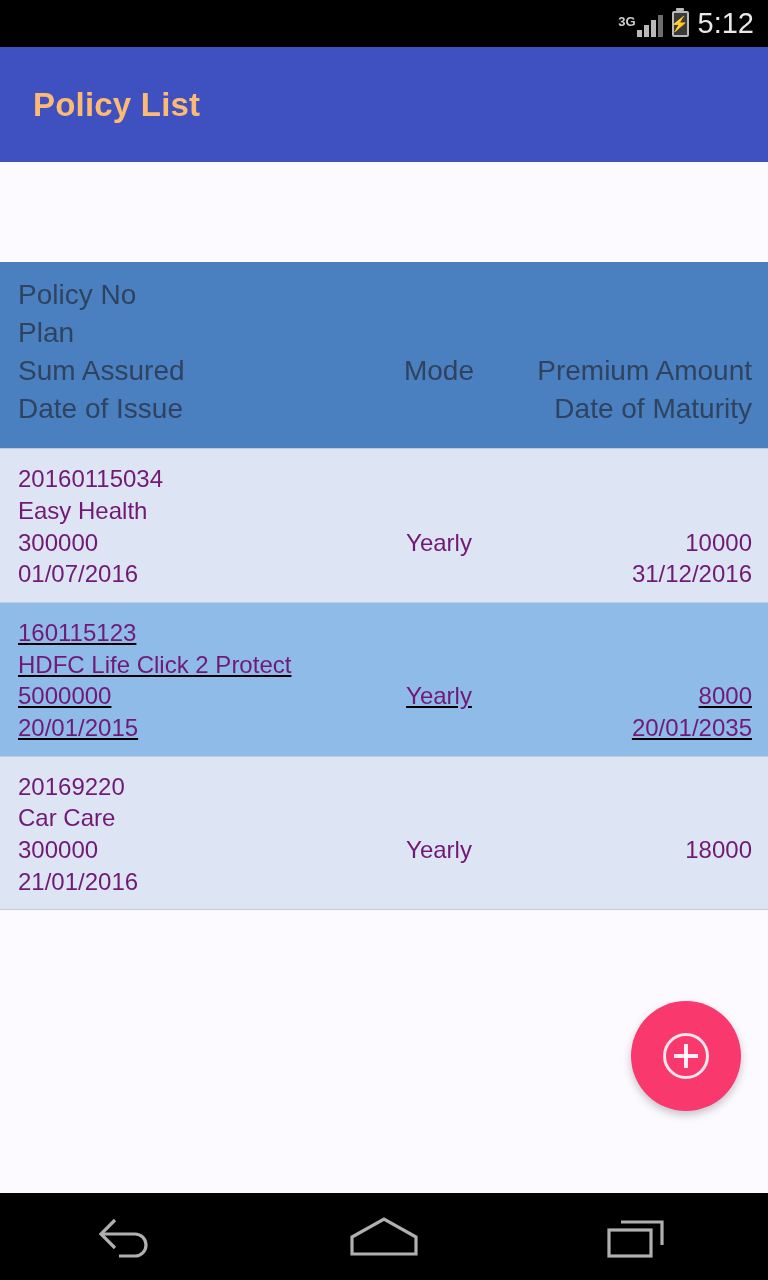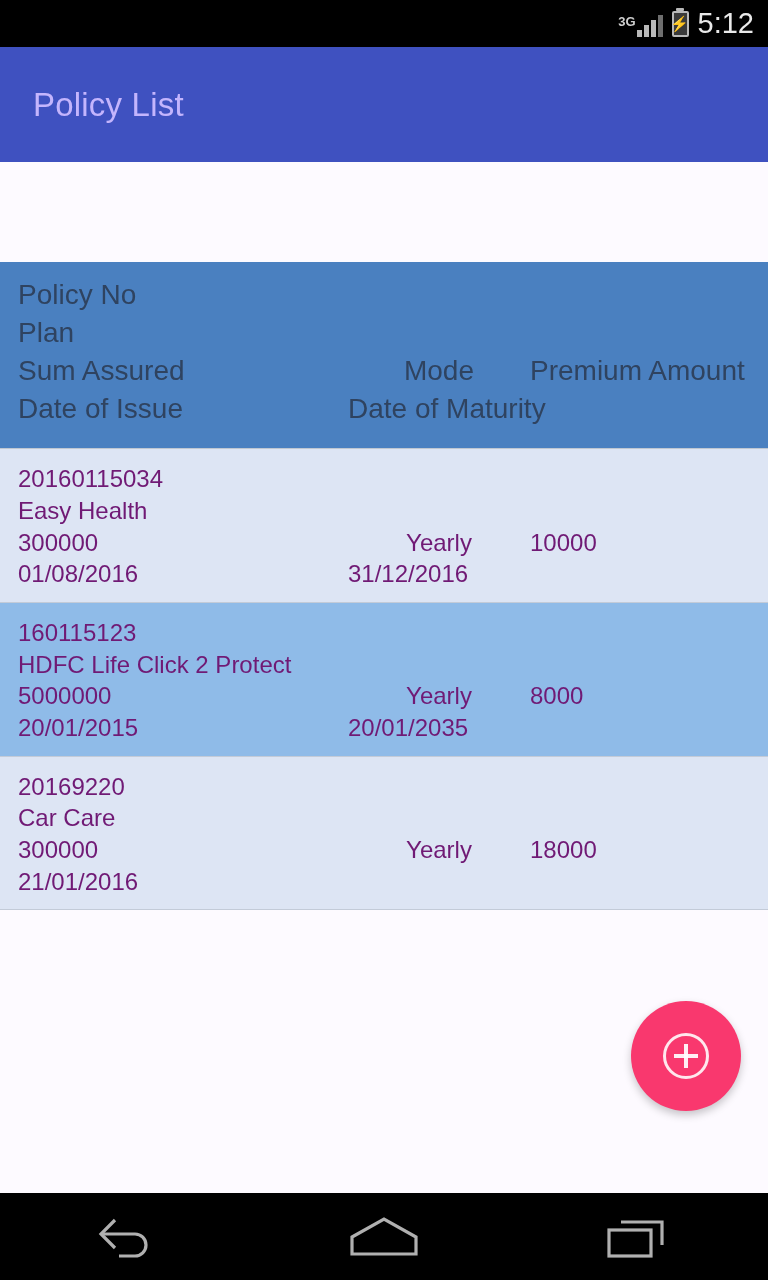--- a/index.html
+++ b/index.html
@@ -39,38 +39,38 @@
     position:absolute; inset:0; display:flex; align-items:center; justify-content:center;
     color:#e8e8e8; font-size:15px; line-height:1;
   }
   .clock{ color:#e9e9e9; font-size:29px; letter-spacing:0px; line-height:1; }
 
   
   .appbar{
     height:115px; background:#3f51c0; display:flex; align-items:center;
     padding-left:33px;
   }
-  .appbar-title{ color:#c4b5fd; font-size:33px; font-weight:400; letter-spacing:.2px; }
+  .appbar-title{ color:#fdba74; font-size:33px; font-weight:700; letter-spacing:.2px; }
 
   
   .gap{ height:100px; background:#fdfaff; }
 
   
   .table{ width:768px; }
   .row{
     display:block; padding:14px 16px 12px 18px;
     border-bottom:1px solid #c3cbd8;
   }
   .row.header{ background:#4a80c0; border-bottom:1px solid #bfc7d1; padding-bottom:20px; }
   .row.light{ background:#dde5f4; }
-  .row.dark{ background:#8fbbe8; }
+  .row.dark{ background:#8fbbe8;text-decoration:underline; }
   .line{ display:flex; align-items:baseline; width:100%; }
   .line .c-left{ flex:0 0 330px; text-align:left; }
   .line .c-mid{ flex:0 0 182px; text-align:center; }
-  .line .c-right{ flex:1 1 auto; }
+  .line .c-right{ flex:1 1 auto; text-align:right; }
   .line .c-wide{ flex:1 1 auto; text-align:left; }
   .row.header .line{ color:#2f4360; font-size:28px; line-height:1.36; }
   .row.light .line, .row.dark .line{ color:#701a75; font-size:24px; line-height:1.32; }
 
   
   .fab{
     position:absolute; right:27px; bottom:169px;
     width:110px; height:110px; border-radius:50%;
     background:#f9386e;
     box-shadow:0 4px 9px rgba(0,0,0,.22);
@@ -150,21 +150,21 @@
       </div>
       <div class="line">
         <span class="c-wide">Easy Health</span>
       </div>
       <div class="line">
         <span class="c-left">300000</span>
         <span class="c-mid">Yearly</span>
         <span class="c-right">10000</span>
       </div>
       <div class="line">
-        <span class="c-left">01/08/2016</span>
+        <span class="c-left">01/07/2016</span>
         <span class="c-right">31/12/2016</span>
       </div>
     </div>
 
     <div class="row dark">
       <div class="line">
         <span class="c-wide">160115123</span>
       </div>
       <div class="line">
         <span class="c-wide">HDFC Life Click 2 Protect</span>

